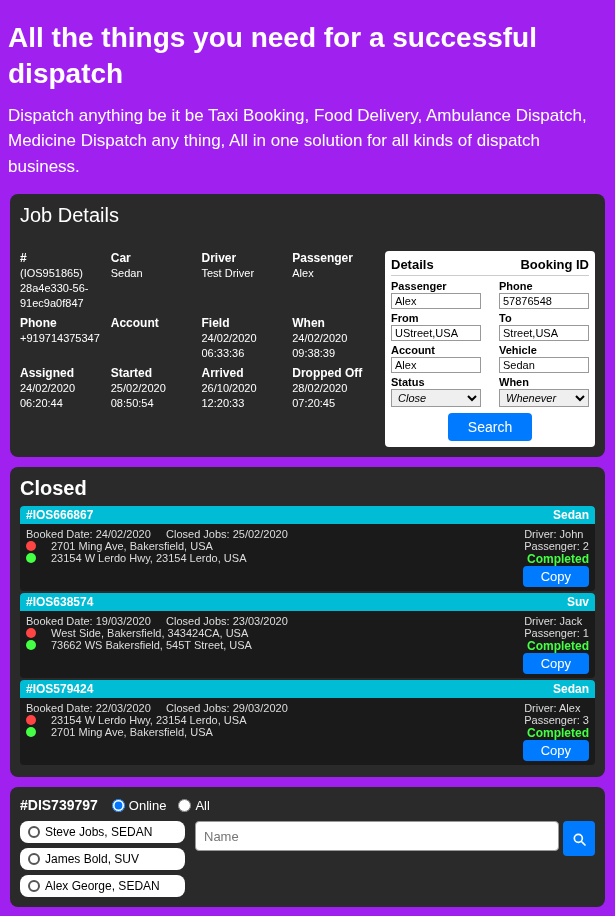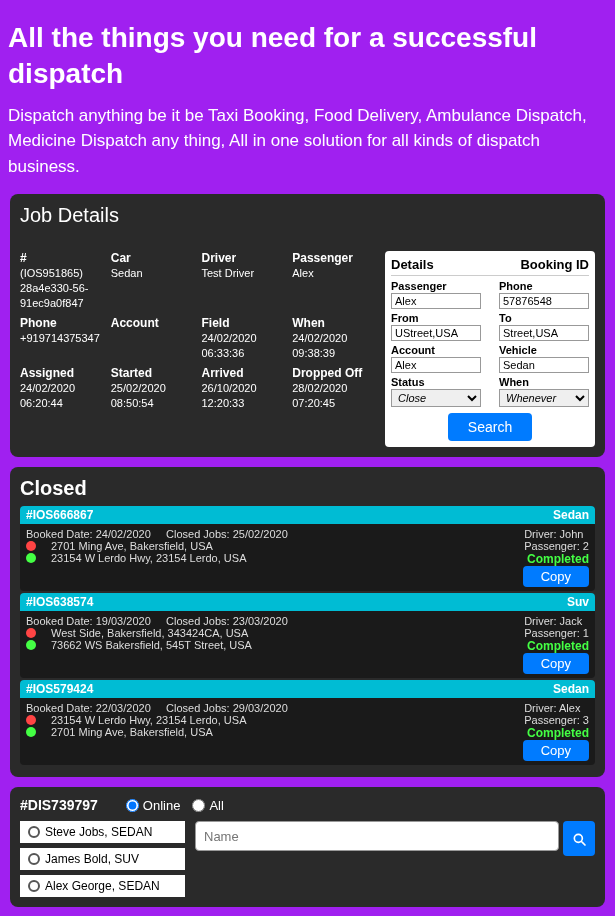--- a/index.html
+++ b/index.html
@@ -201,21 +201,21 @@
     .dispatch-card {
       background: #2a2a2a;
       margin: 0 10px 10px;
       border-radius: 8px;
       padding: 10px;
       color: #fff;
     }
     .dispatch-header {
       display: flex;
       align-items: center;
-      gap: 28px;
+      gap: 14px;
       margin-bottom: 8px;
     }
     .dispatch-id {
       font-weight: bold;
       font-size: 14px;
     }
     .radio-group {
       display: flex;
       gap: 12px;
       align-items: center;
@@ -231,21 +231,21 @@
       gap: 10px;
     }
     .driver-list {
       display: flex;
       flex-direction: column;
       gap: 5px;
     }
     .driver-item {
       background: #fff;
       color: #000;
-      border-radius: 0;
+      border-radius: 8px;
       padding: 4px 8px;
       font-size: 12px;
       width: 165px;
       display: flex;
       align-items: center;
       gap: 5px;
     }
     .driver-radio {
       width: 12px; height: 12px;
       border: 2px solid #555;

